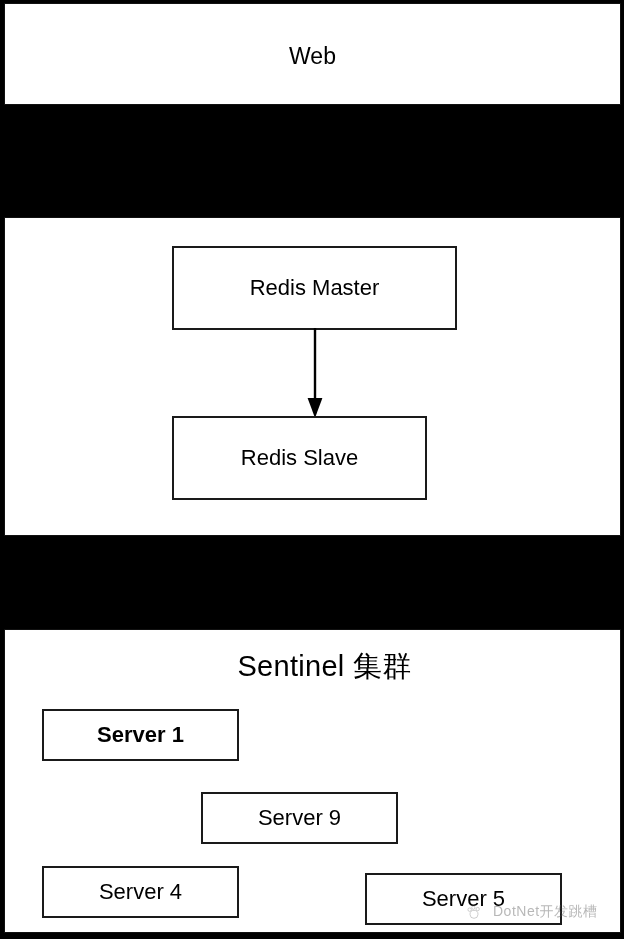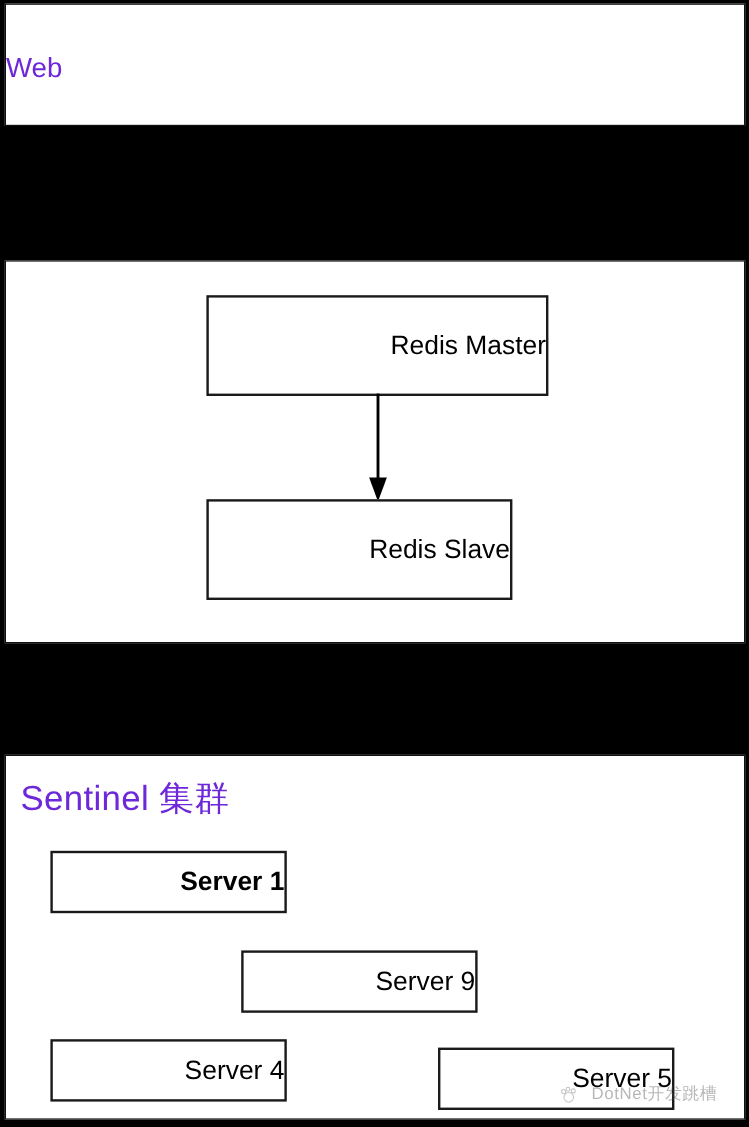--- a/index.html
+++ b/index.html
@@ -29,21 +29,22 @@
   }
   #tier-web   { left: 4px;  top: 3px;   width: 617px; height: 102px; }
   #tier-redis { left: 4px;  top: 217px; width: 617px; height: 319px; }
   #tier-sent  { left: 4px;  top: 629px; width: 617px; height: 304px; }
 
   
   .tier-title {
     position: absolute;
     left: 0;
     width: 100%;
-    color: #6d28d9;
+    text-align: center;
+    color: #000000;
     font-weight: 400;
     white-space: nowrap;
   }
   #web-label {
     top: 38px;
     font-size: 23px;
     line-height: 28px;
   }
   #sentinel-title {
     top: 18px;
@@ -54,21 +55,21 @@
   }
 
   
   .node {
     position: absolute;
     background: #ffffff;
     border: 2px solid #1a1a1a;
     box-sizing: border-box;
     display: flex;
     align-items: center;
-    justify-content: flex-end;
+    justify-content: center;
     color: #000000;
     font-size: 22px;
     line-height: 1;
     white-space: nowrap;
   }
 
   
   #node-redis-master { left: 167px; top: 28px;  width: 285px; height: 84px; }
   #node-redis-slave  { left: 167px; top: 198px; width: 255px; height: 84px; }
 

